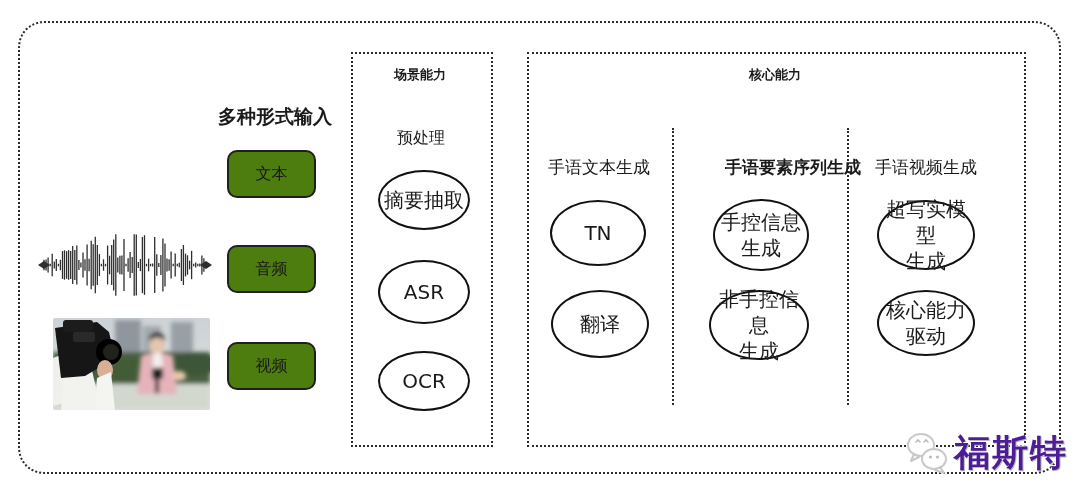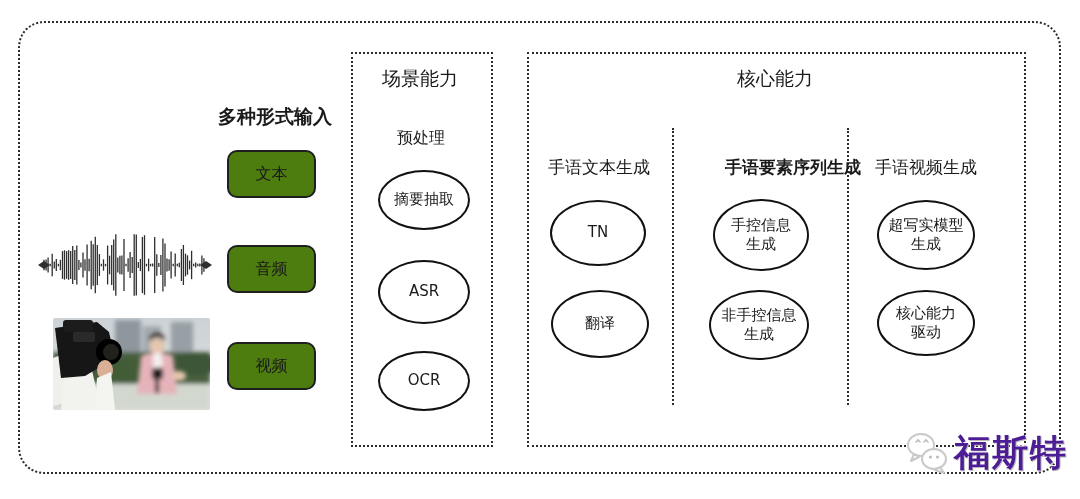--- a/index.html
+++ b/index.html
@@ -6,35 +6,35 @@
   body{font-family:"DejaVu Sans","Liberation Sans",sans-serif;color:#1a1a1a;}
   .canvas{position:relative;width:1080px;height:499px;background:#ffffff;overflow:hidden;}
 
   .outer-border{position:absolute;left:18px;top:21px;width:1039px;height:449px;
     border:2px dotted #2b2b2b;border-radius:26px;}
 
   .dash-box{position:absolute;border:2px dotted #2b2b2b;background:#ffffff00;}
   .scene-box{left:351px;top:52px;width:138px;height:391px;}
   .core-box{left:527px;top:52px;width:495px;height:391px;}
 
-  .box-title{position:absolute;transform:translateX(-50%);font-weight:normal;
-    font-size:19px;white-space:nowrap;}
+  .box-title{position:absolute;transform:translateX(-50%);font-weight:bold;
+    font-size:13px;white-space:nowrap;}
   .sub-label{position:absolute;transform:translateX(-50%);font-size:16px;white-space:nowrap;}
 
   .input-label{position:absolute;left:218px;top:104px;font-weight:bold;font-size:19px;}
   .sample-text{position:absolute;left:46px;top:158px;font-size:23px;letter-spacing:1px;}
 
   .input-box{position:absolute;left:227px;width:85px;height:44px;
     border:2px solid #1f1f1f;border-radius:10px;background:#4d7c0f;
     display:flex;align-items:center;justify-content:center;font-size:16px;}
 
   .node{position:absolute;transform:translate(-50%,-50%);
     border:2.5px solid #111111;border-radius:50%;background:#fff;
     display:flex;align-items:center;justify-content:center;
-    text-align:center;font-size:15px;line-height:1.3;white-space:pre-line;}
+    text-align:center;font-size:20px;line-height:1.3;white-space:pre-line;}
 
   .v-divider{position:absolute;top:128px;height:277px;width:0;
     border-left:2px dotted #2b2b2b;}
 
   .col-header{position:absolute;top:156px;transform:translateX(-50%);
     font-size:17px;white-space:nowrap;}
 
   .waveform{position:absolute;left:38px;top:230px;}
   .photo{position:absolute;left:53px;top:318px;width:157px;height:92px;
     border-radius:2px;overflow:hidden;}

